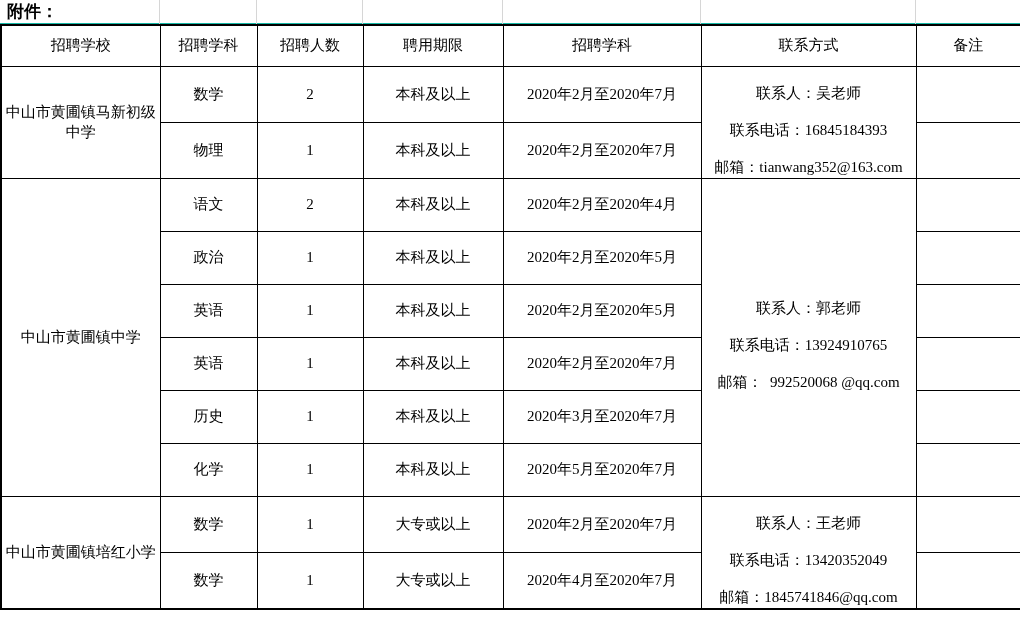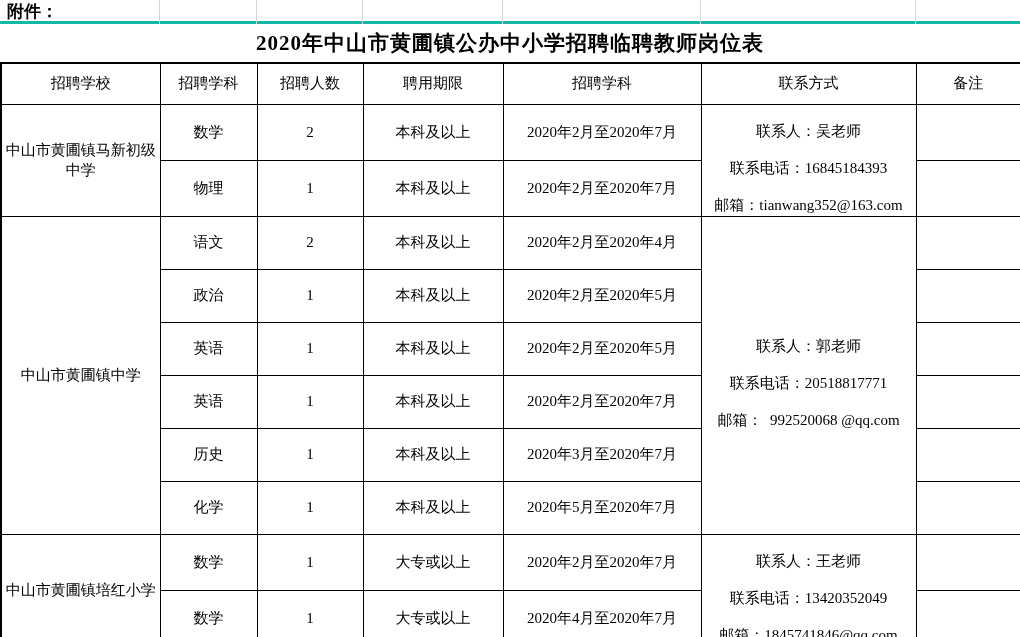--- a/index.html
+++ b/index.html
@@ -12,21 +12,21 @@
   .sheet {
     position: relative;
     width: 1020px; height: 637px;
     background: #ffffff;
     overflow: hidden;
   }
   
   .top-strip {
     position: relative;
     height: 24px;
-    border-bottom: 3px solid #14b8a6;
+    border-bottom: 1px solid #14b8a6;
   }
   .attachment {
     position: absolute;
     left: 7px; top: 1px;
     font-weight: bold;
     font-size: 17px;
     line-height: 22px;
   }
   .gridline-v {
     position: absolute;
@@ -85,21 +85,20 @@
   <div class="top-strip">
     <span class="attachment">附件：</span>
     <div class="gridline-v" style="left:159px"></div>
     <div class="gridline-v" style="left:256px"></div>
     <div class="gridline-v" style="left:362px"></div>
     <div class="gridline-v" style="left:502px"></div>
     <div class="gridline-v" style="left:700px"></div>
     <div class="gridline-v" style="left:915px"></div>
   </div>
 
-  <div class="title-row">2020年中山市黄圃镇公办中小学招聘临聘教师岗位表</div>
 
   <table class="positions">
     <colgroup>
       <col style="width:159px">
       <col style="width:97px">
       <col style="width:106px">
       <col style="width:140px">
       <col style="width:198px">
       <col style="width:215px">
       <col style="width:105px">
@@ -139,21 +138,21 @@
       </tr>
 
       <tr>
         <td class="school-cell" rowspan="6">中山市黄圃镇中学</td>
         <td>语文</td>
         <td>2</td>
         <td>本科及以上</td>
         <td>2020年2月至2020年4月</td>
         <td class="contact-cell" rowspan="6">
           <div class="contact-line">联系人：郭老师</div>
-          <div class="contact-line">联系电话：20518817771</div>
+          <div class="contact-line">联系电话：13924910765</div>
           <div class="contact-line">邮箱：  992520068 @qq.com</div>
         </td>
         <td></td>
       </tr>
       <tr>
         <td>政治</td>
         <td>1</td>
         <td>本科及以上</td>
         <td>2020年2月至2020年5月</td>
         <td></td>

